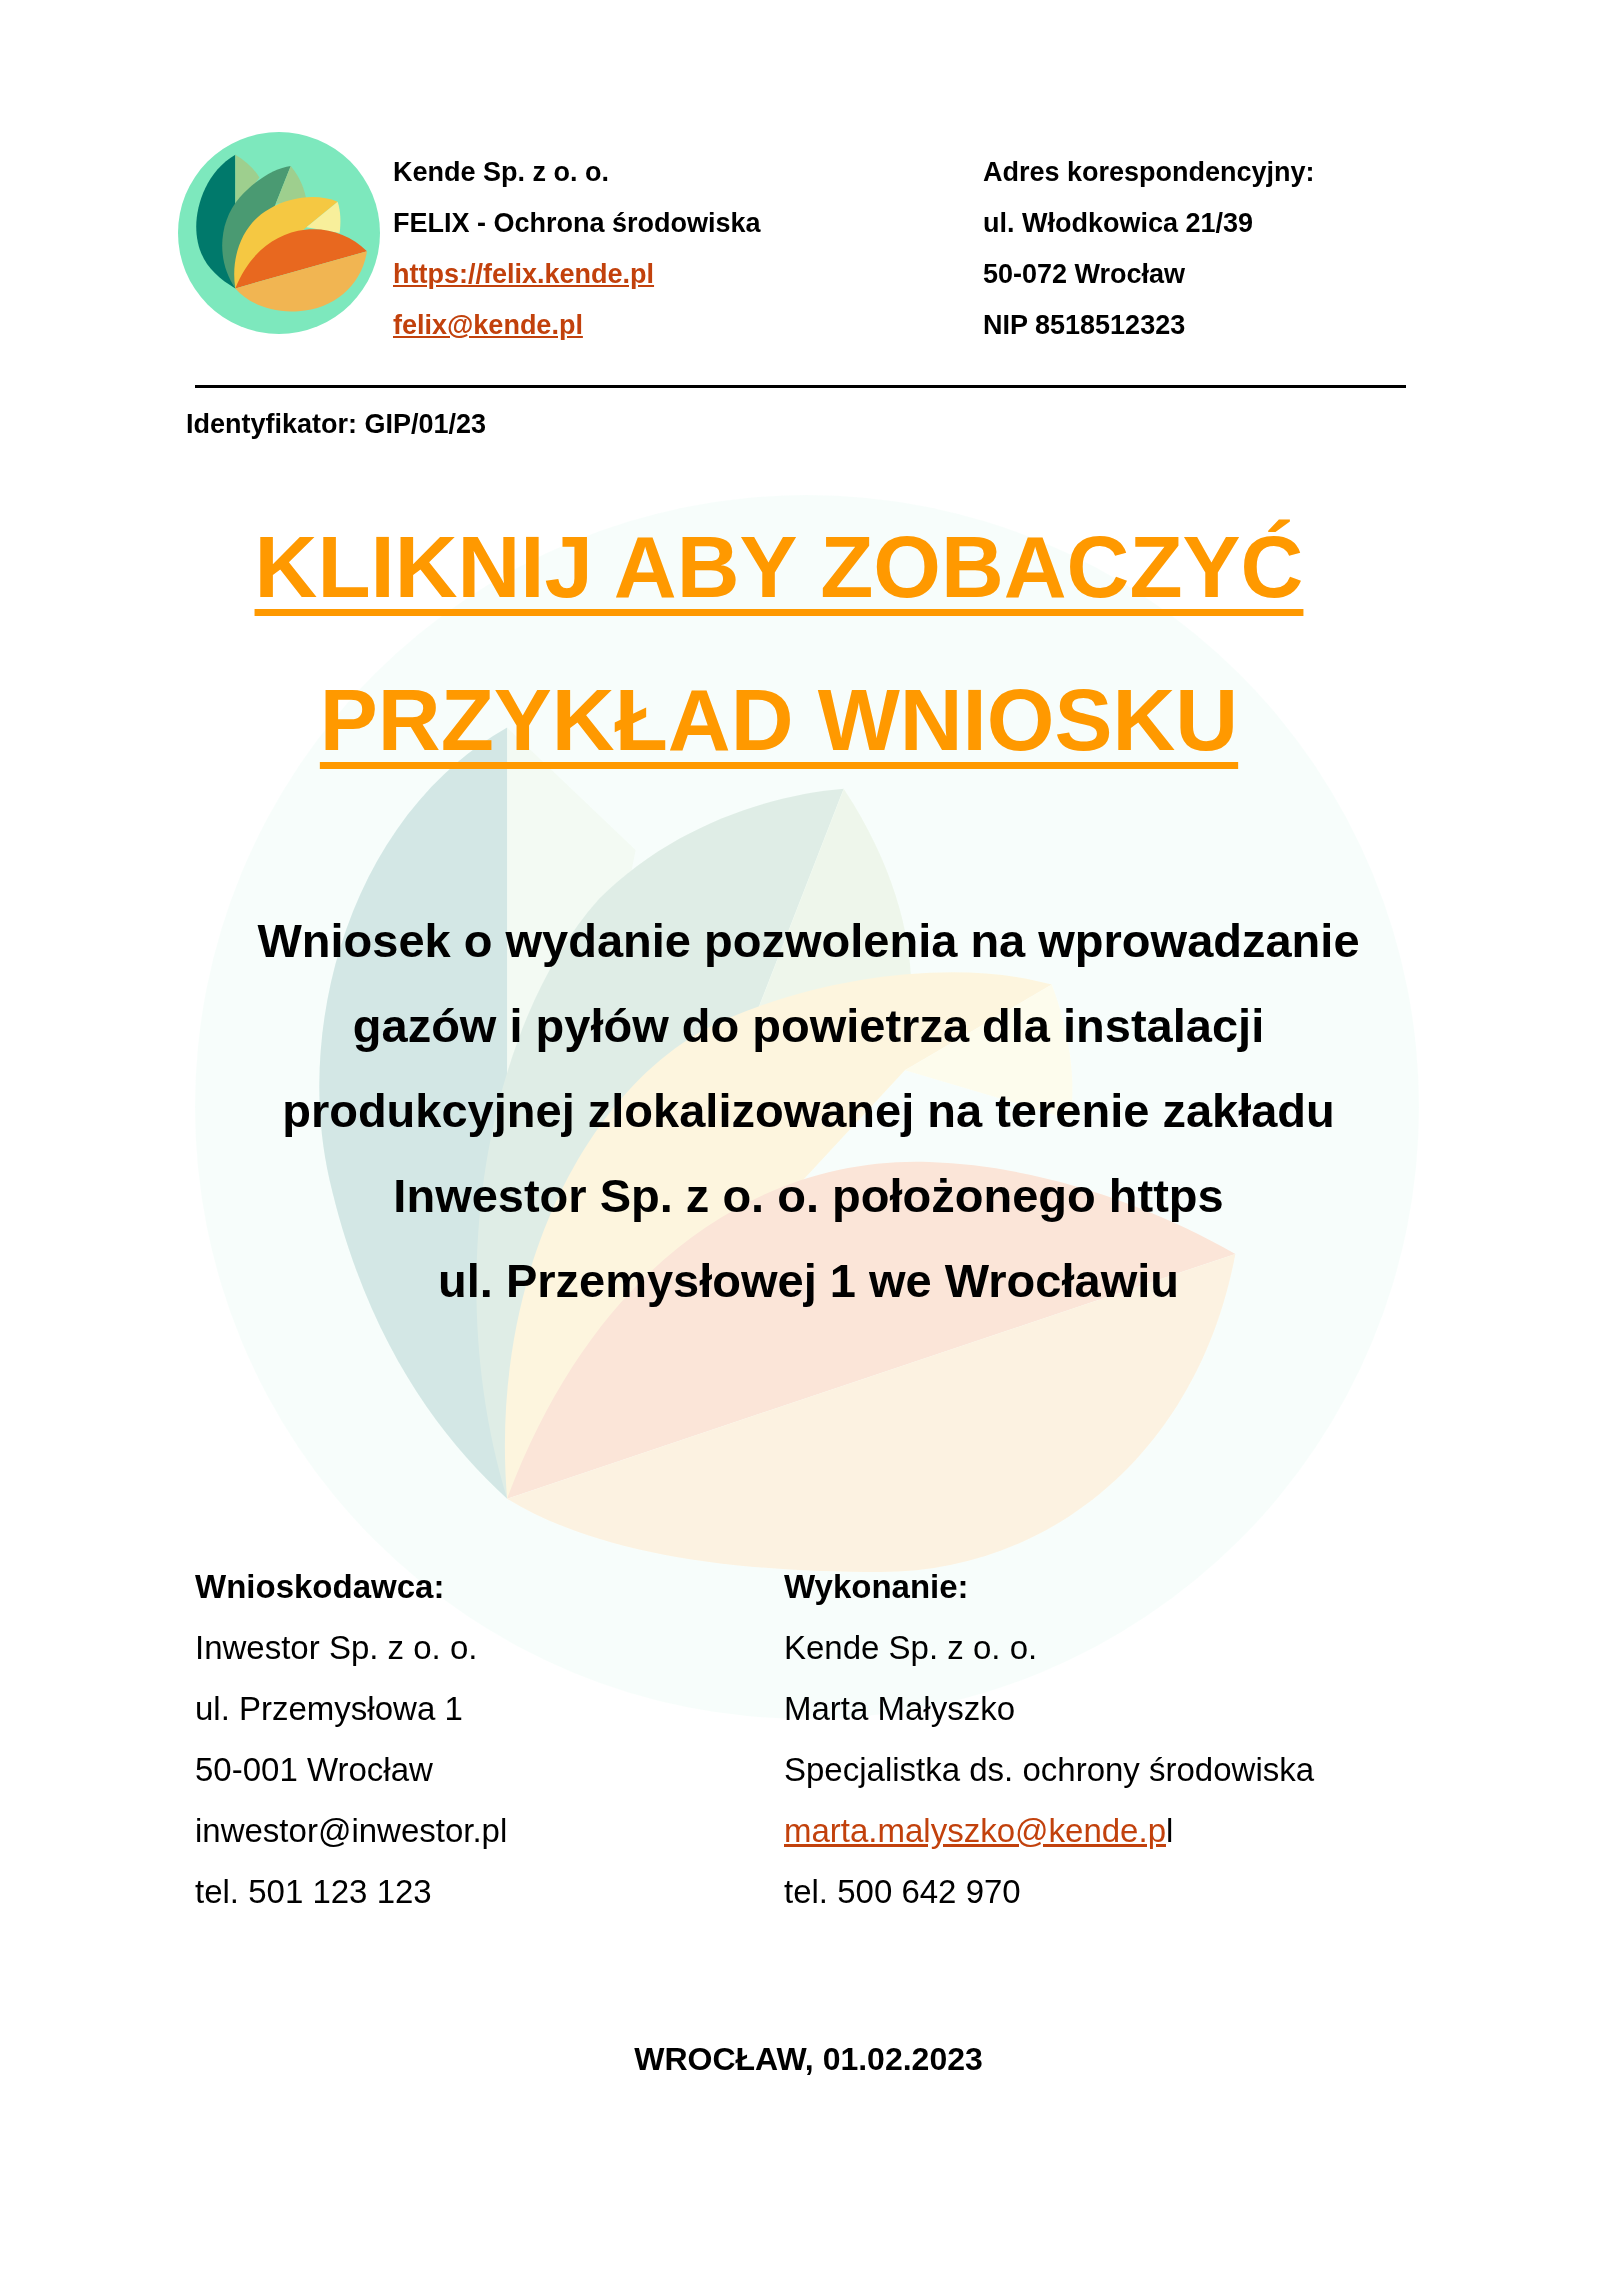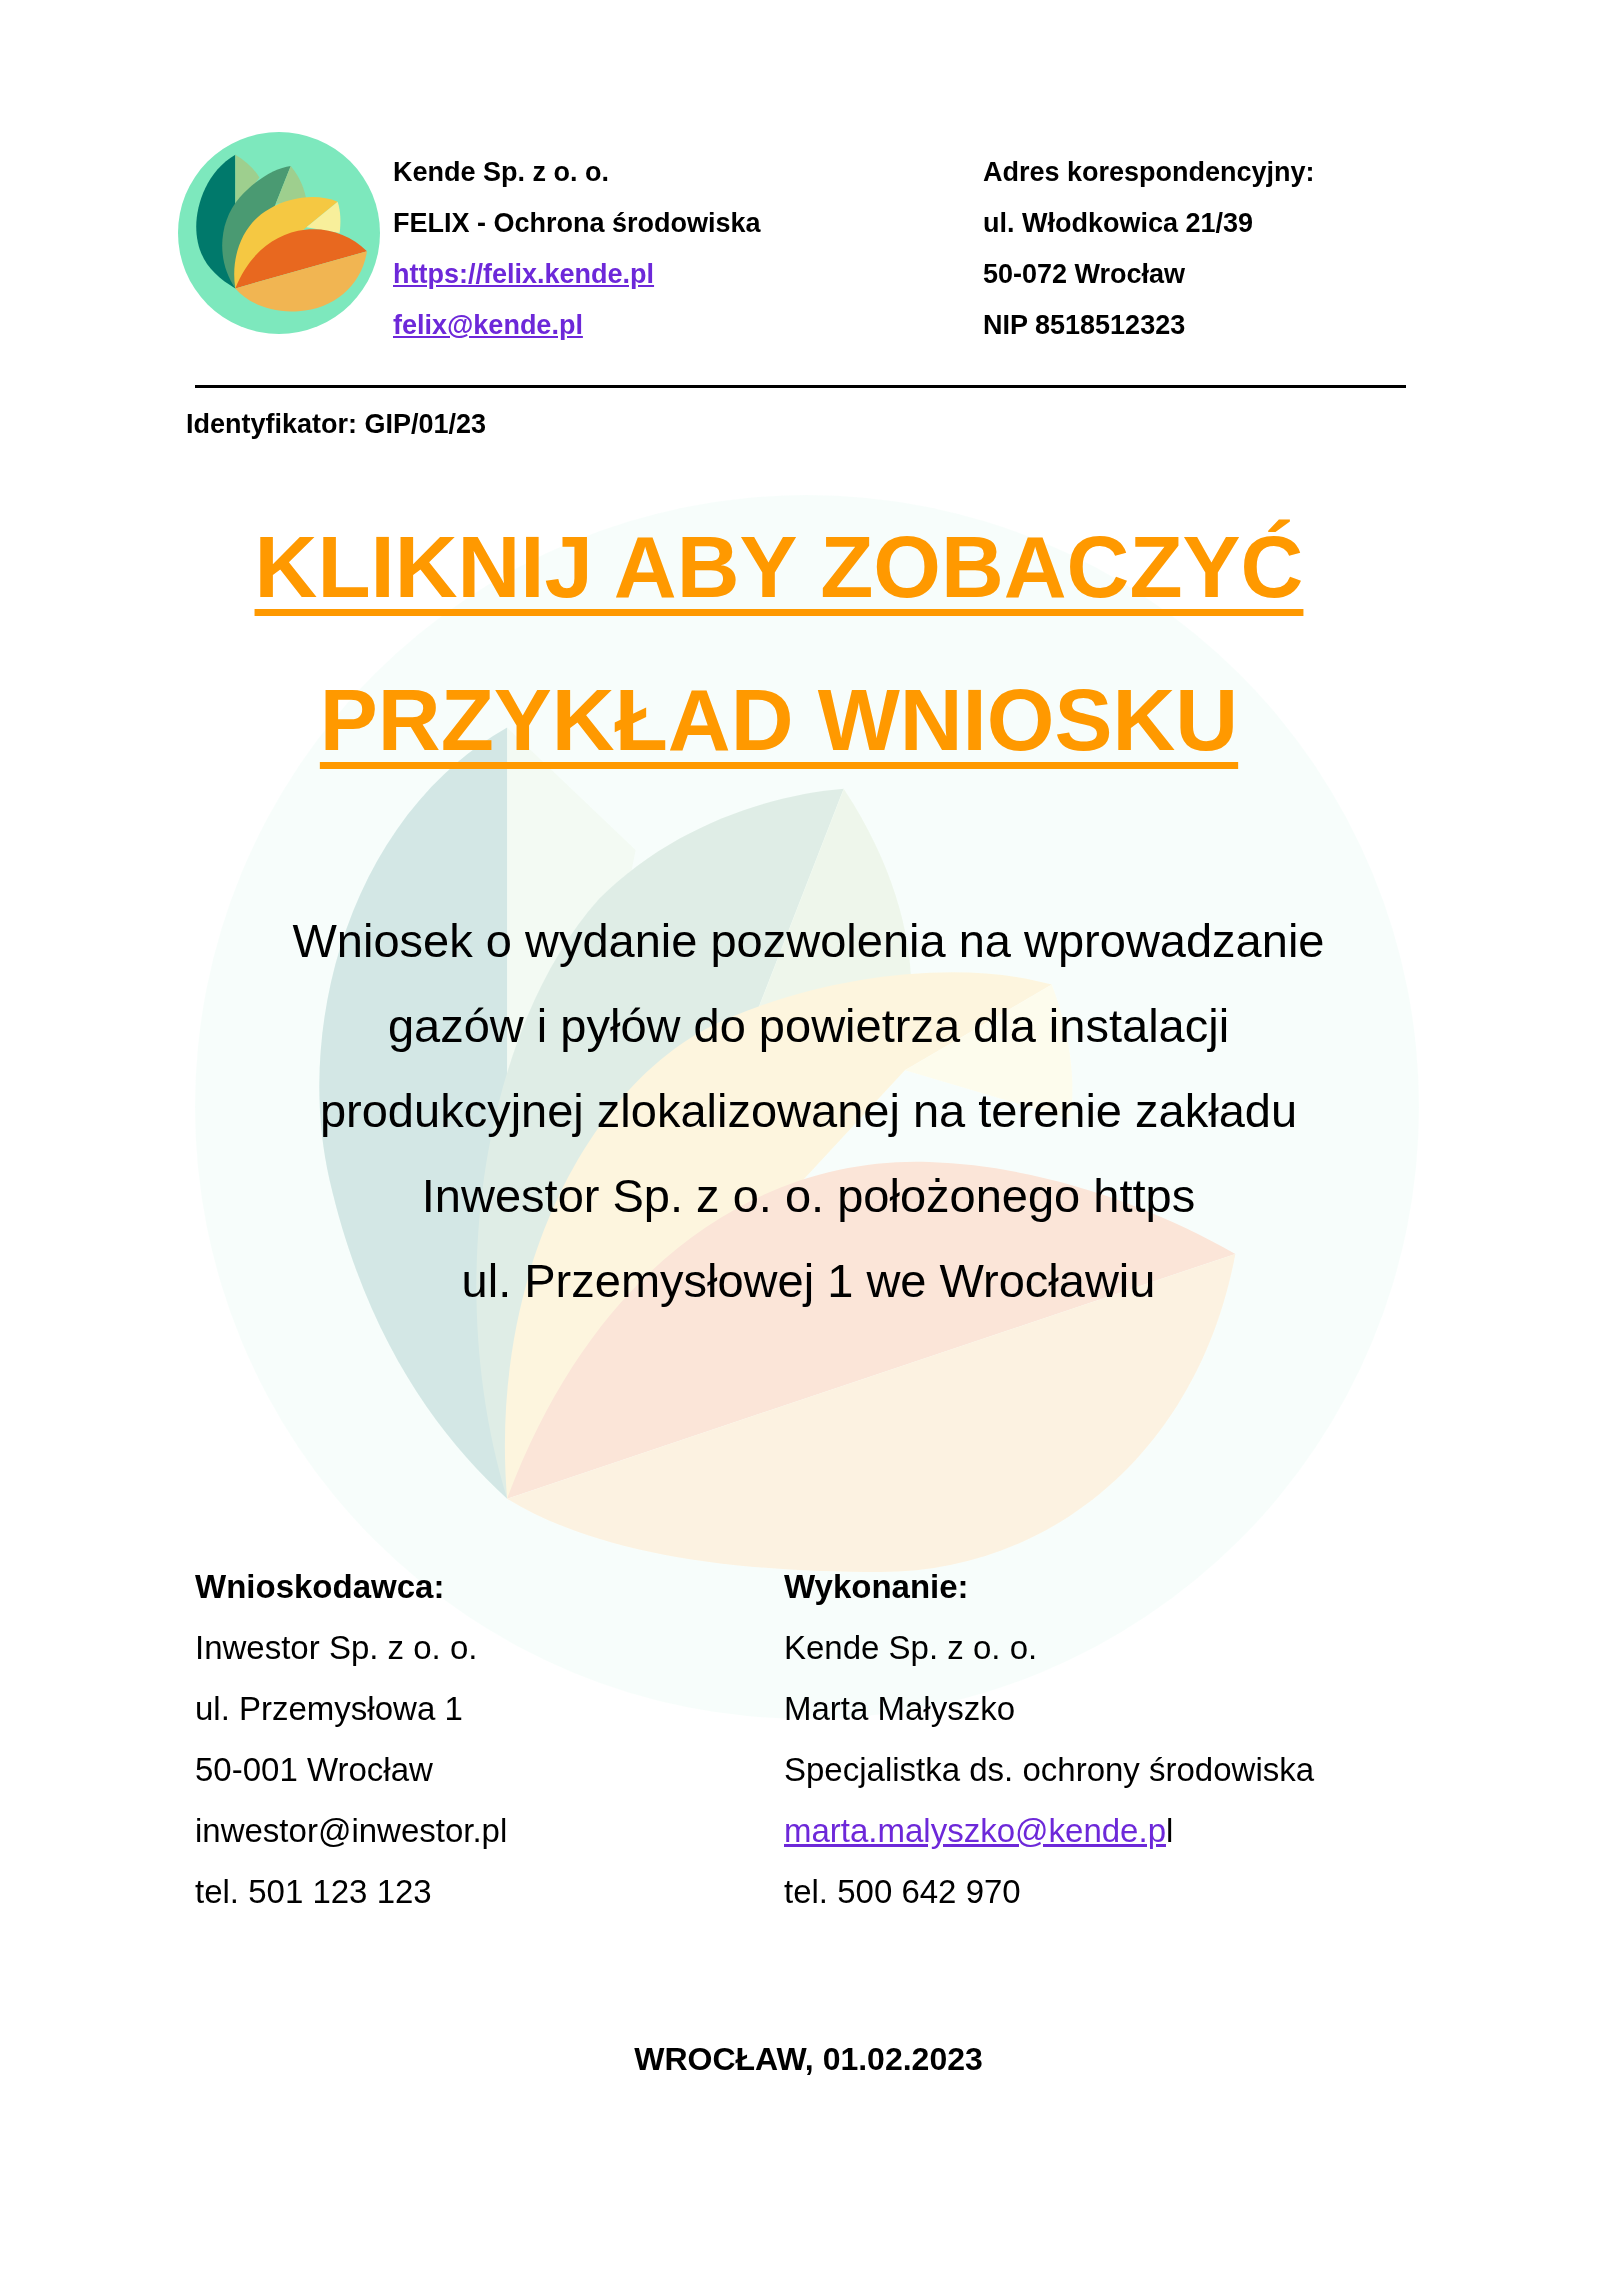--- a/index.html
+++ b/index.html
@@ -6,33 +6,33 @@
   html, body { width: 1617px; height: 2284px; background: #ffffff; overflow: hidden; }
   body { position: relative; font-family: "Liberation Sans", sans-serif; color: #000; }
 
   .watermark { position: absolute; left: 195px; top: 495px; width: 1224px; height: 1224px; z-index: 0; }
   .logo { position: absolute; left: 178px; top: 132px; width: 202px; height: 202px; z-index: 1; }
 
   .hdr-col { position: absolute; top: 147px; z-index: 2; }
   .hdr-col .line { font-size: 27px; font-weight: bold; line-height: 51px; height: 51px; white-space: nowrap; }
   .hdr-left { left: 393px; }
   .hdr-right { left: 983px; }
-  a.link { color: #6d28d9; text-decoration: underline; }
+  a.link { color: #c2410c; text-decoration: underline; }
 
   .rule { position: absolute; left: 195px; top: 385px; width: 1211px; height: 3.3px; background: #000; z-index: 2; }
 
   .identifier { position: absolute; left: 186px; top: 409px; font-size: 27px; font-weight: bold; z-index: 2; white-space: nowrap; }
 
   .cta { position: absolute; left: 0; width: 1558px; text-align: center; z-index: 2; }
   .cta a { color: #ff9900; font-size: 87px; font-weight: bold; text-decoration: underline; text-decoration-thickness: 7.2px; text-underline-offset: 11.7px; white-space: nowrap; }
   .cta-1 { top: 517px; }
   .cta-2 { top: 670px; }
 
   .doc-title { position: absolute; left: 0; top: 898px; width: 1617px; text-align: center; z-index: 2; }
-  .doc-title .tline { font-size: 47px; font-weight: normal; line-height: 85px; height: 85px; white-space: nowrap; }
+  .doc-title .tline { font-size: 47px; font-weight: bold; line-height: 85px; height: 85px; white-space: nowrap; }
 
   .party { position: absolute; top: 1556px; z-index: 2; }
   .party .line { font-size: 33px; line-height: 61px; height: 61px; white-space: nowrap; }
   .party .head { font-weight: bold; }
   .party-left { left: 195px; }
   .party-right { left: 784px; }
 
   .footer { position: absolute; left: 0; top: 2041px; width: 1617px; text-align: center; font-size: 32px; font-weight: bold; z-index: 2; }
 </style>
 </head>

